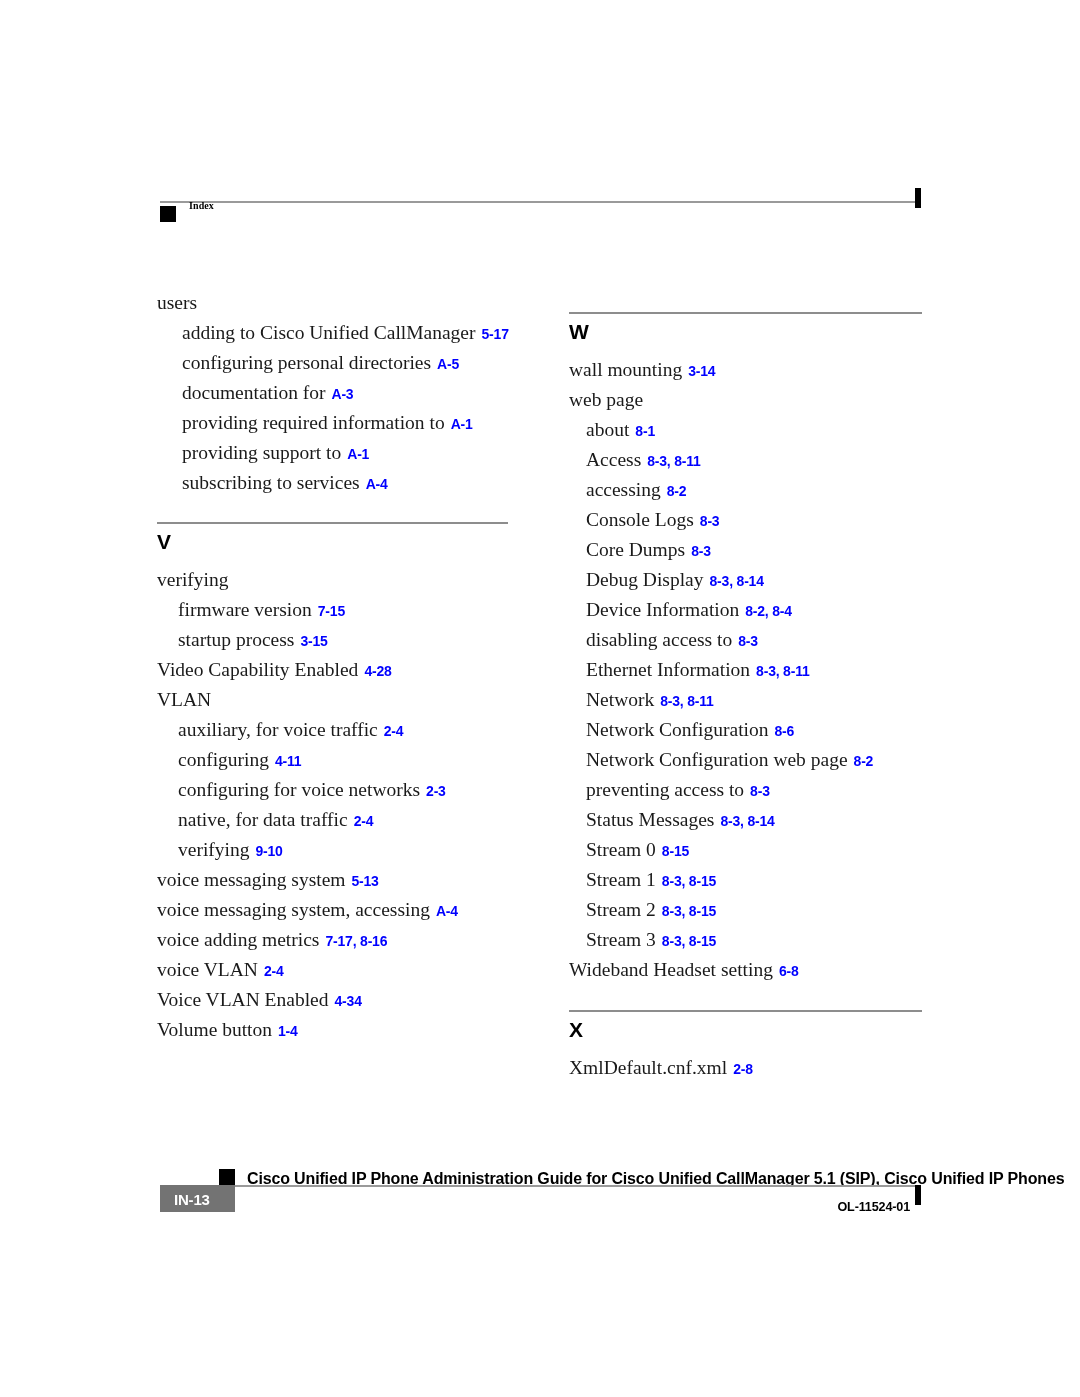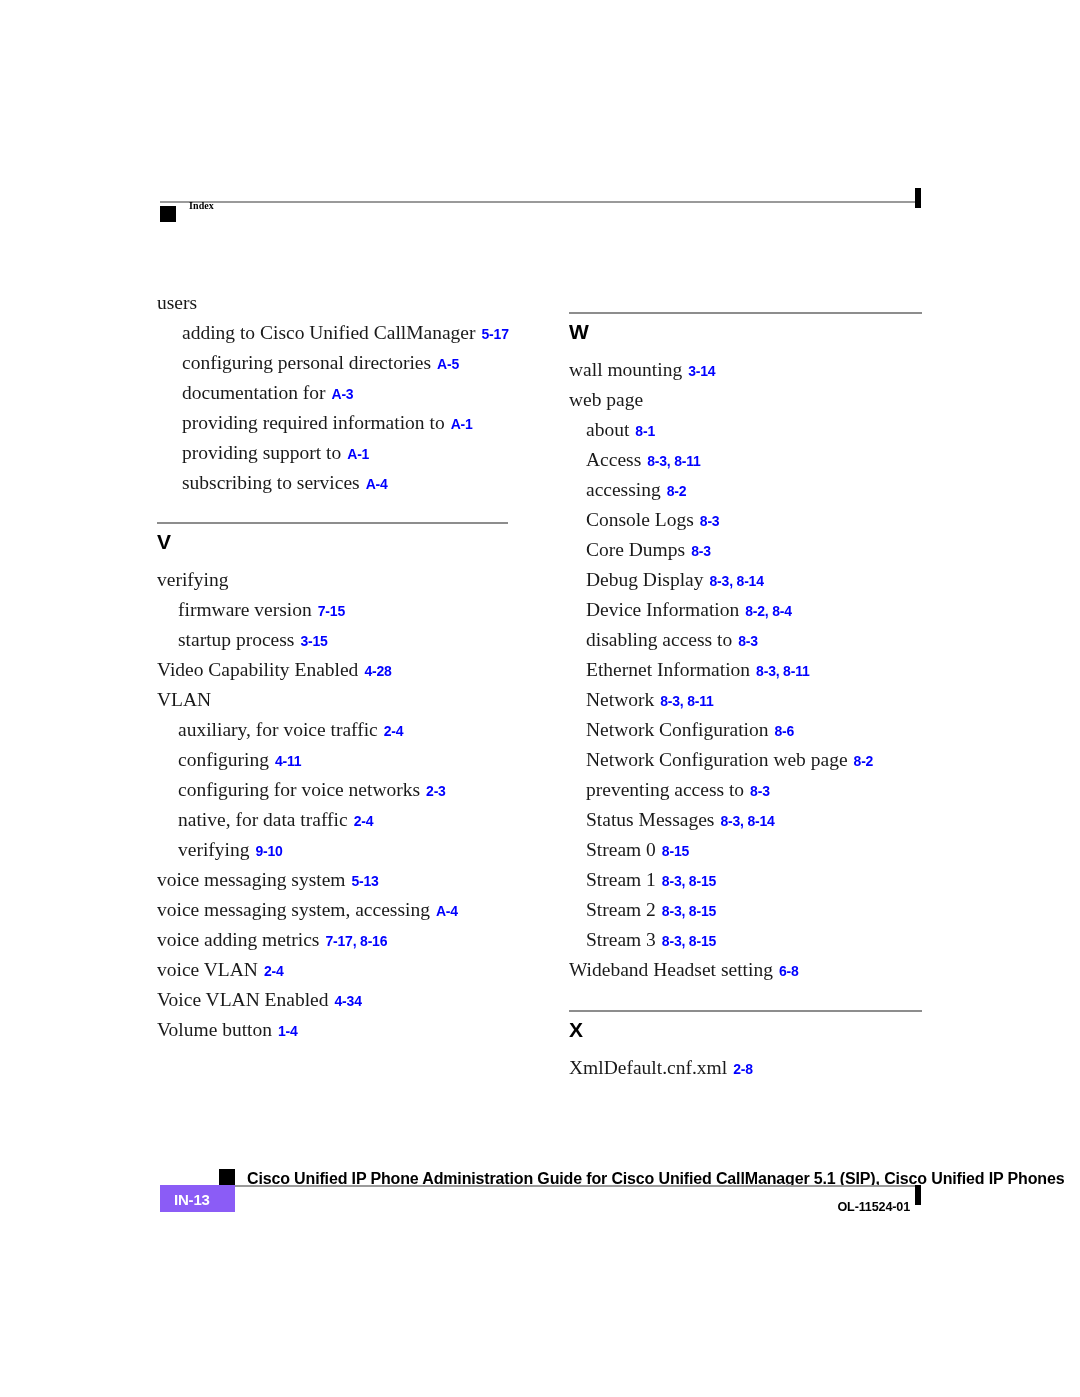--- a/index.html
+++ b/index.html
@@ -162,21 +162,21 @@
     width: 6px;
     height: 20px;
     background: #000000;
   }
   .page-tag {
     position: absolute;
     left: 0px;
     top: 17px;
     width: 75px;
     height: 27px;
-    background: #8b5cf6;
+    background: #737373;
   }
   .page-tag span {
     position: absolute;
     left: 14px;
     top: 6px;
     font-family: "Liberation Sans", "DejaVu Sans", sans-serif;
     font-size: 15px;
     font-weight: bold;
     color: #ffffff;
     letter-spacing: -0.2px;

